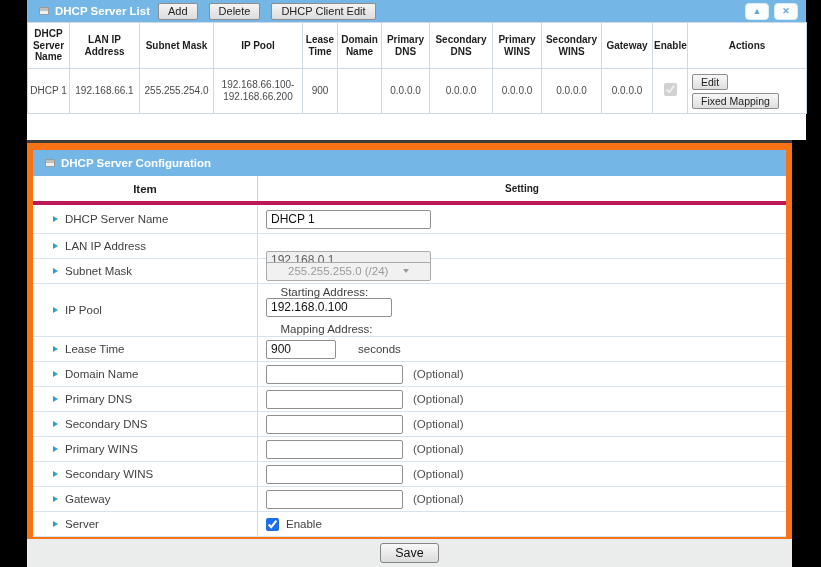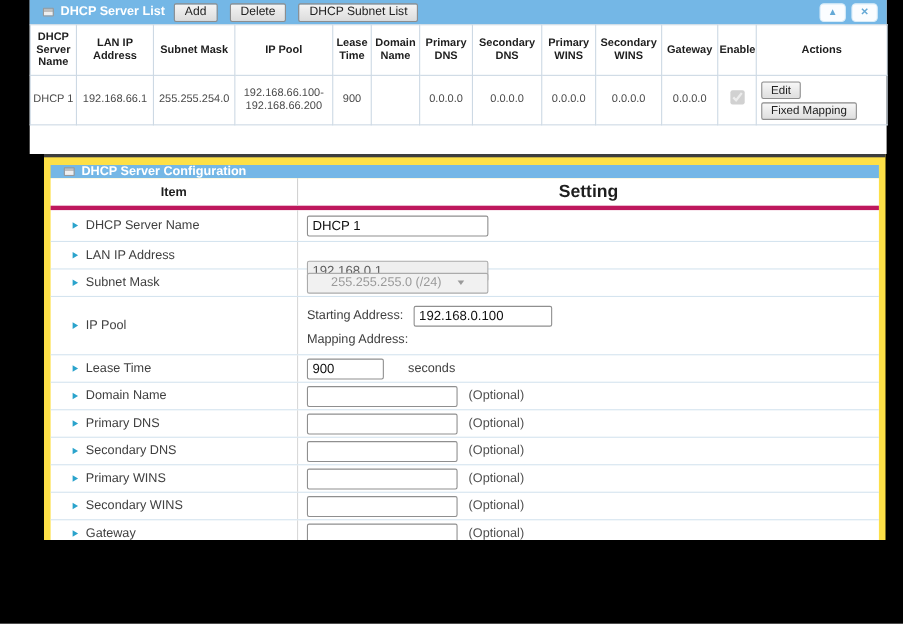--- a/index.html
+++ b/index.html
@@ -1,18 +1,18 @@
 <!DOCTYPE html>
 <html><head>
 <meta charset="utf-8">
 <style>
   * { box-sizing: border-box; margin: 0; padding: 0; }
   html,body { background:#000; }
   body { font-family:"Liberation Sans","DejaVu Sans",sans-serif; }
-  .canvas { position:relative; width:821px; height:491px; background:#000; overflow:hidden; }
+  .canvas { position:relative; width:821px; height:567px; background:#000; overflow:hidden; }
 
   
   .top-panel { position:absolute; left:27px; top:0; width:779px; height:140px; background:#fff; }
   .panel-bar { display:flex; align-items:center; background:#74b7e6; padding:0 8px 0 12px; }
   .top-panel .panel-bar { height:22px; }
   .panel-icon { width:10px; height:8px; background:#d6d6d6; border:1px solid #9a9a9a;
     border-radius:1px; margin-right:6px; flex:0 0 auto;
     background:linear-gradient(#bfbfbf 45%, #efefef 45%); }
   .panel-title { color:#fff; font-weight:bold; font-size:11.5px; white-space:nowrap; margin-right:8px; }
   .bar-btn { font-size:11px; color:#222; background:linear-gradient(#f4f4f4,#dcdcdc);
@@ -29,72 +29,72 @@
   .list-table th { font-size:10px; font-weight:bold; color:#1e1e1e; height:46px; padding:1px 1px;
     background:#fff; line-height:1.15; }
   .list-table td { font-size:10px; color:#4a4a4a; height:45px; padding:1px 2px; line-height:1.25;
     word-wrap:break-word; }
   td.actions-cell { text-align:left; padding-left:4px; }
   .actions-stack { display:flex; flex-direction:column; align-items:flex-start; gap:3px; }
   .mini-btn { font-size:10.5px; color:#222; background:linear-gradient(#f7f7f7,#dedede);
     border:1px solid #8d8d8d; border-radius:2px; padding:1px 8px; cursor:pointer; white-space:nowrap; }
 
   
-  .config-panel { position:absolute; left:40px; top:140px; width:765px; bottom:0;
-    background:#fde047; border-top:3px solid #3d3d3d; padding:7px 6px 0 6px;
+  .config-panel { position:absolute; left:27px; top:140px; width:765px; bottom:0;
+    background:#f97316; border-top:3px solid #3d3d3d; padding:7px 6px 0 6px;
     display:flex; flex-direction:column;justify-content:space-between; }
   .config-panel .panel-bar { height:26px; }
   .config-table { background:#fff; width:753px; }
   .chead { display:flex; height:29px; border-bottom:4px solid #be185d; }
   .chead-item { width:225px; border-right:1px solid #d2d2d2; display:flex; align-items:center;
     justify-content:center; font-size:11.5px; font-weight:bold; color:#1e1e1e; }
   .chead-setting { flex:1; display:flex; align-items:center; justify-content:center;
-    font-size:16px; font-weight:bold; color:#1e1e1e; }
+    font-size:10px; font-weight:bold; color:#1e1e1e; }
   .crow { display:flex; align-items:stretch; border-bottom:1px solid #d5e4ef; height:25px; }
   .crow-name { height:29px; }
   .crow-pool { height:53px; }
   .citem { width:225px; border-right:1px solid #d9d9d9; display:flex; align-items:center;
     padding-left:20px; font-size:11.5px; color:#3f3f3f; }
   .arrow { width:0; height:0; border-left:5px solid #2aa3cc; border-top:3.5px solid transparent;
     border-bottom:3.5px solid transparent; margin-right:7px; flex:0 0 auto; }
   .cset { flex:1; display:flex; align-items:center; padding:0 8px; font-size:11.5px; color:#3f3f3f; }
   .cset input[type=text] { height:19px; border:1px solid #8f8f8f; border-radius:2px; padding:1px 4px;
     font-size:12px; font-family:inherit; color:#111; background:#fff; }
   .inp-wide { width:165px; }
   .inp-opt { width:137px; }
   .inp-lease { width:70px; }
   .inp-pool { width:126px; }
   .cset input[disabled] { background:#efefef; color:#5f5f5f; border-color:#ababab;margin-top:28px; }
   .fake-select { width:165px; height:19px; background:#f1f1f1; border:1px solid #ababab; border-radius:2px;
     color:#9a9a9a; font-size:11.5px; display:flex; align-items:center; padding:0 21px; }
   .sel-chevron { margin-left:auto; width:0; height:0; border-top:4px solid #9a9a9a;
     border-left:3.5px solid transparent; border-right:3.5px solid transparent; }
   .pool-lines { display:flex; flex-direction:column; justify-content:center; gap:6px; }
-  .pool-line { display:flex; align-items:center; }
+  .pool-line { display:flex; align-items:center;flex-direction:column; }
   .pool-label { width:97px; font-size:11.5px; color:#3f3f3f; }
   .suffix { margin-left:22px; color:#3f3f3f; }
   .opt-note { margin-left:10px; color:#4f4f4f; }
   .enable-check { width:13px; height:13px; accent-color:#1a6fe8; margin-right:7px; }
   .cfg-footer { flex:1; background:#ebecec; margin:2px -6px 0 -6px; display:flex;
     align-items:center; justify-content:center; }
   .save-btn { font-size:12.5px; color:#111; background:linear-gradient(#f8f8f8,#dcdcdc);
     border:1px solid #858585; border-radius:3px; padding:2px 14px; cursor:pointer; }
 </style>
 </head>
 <body>
 
 <div class="canvas">
 
   <div class="top-panel">
     <div class="panel-bar">
       <span class="panel-icon"></span>
       <span class="panel-title">DHCP Server List</span>
       <button class="bar-btn">Add</button>
       <button class="bar-btn">Delete</button>
-      <button class="bar-btn">DHCP Subnet List</button>
+      <button class="bar-btn">DHCP Client Edit</button>
       <span class="win-controls">
         <button class="win-btn">▲</button>
         <button class="win-btn">✕</button>
       </span>
     </div>
 
     <table class="list-table">
       <colgroup>
         <col style="width:42px">
           <col style="width:70px">

